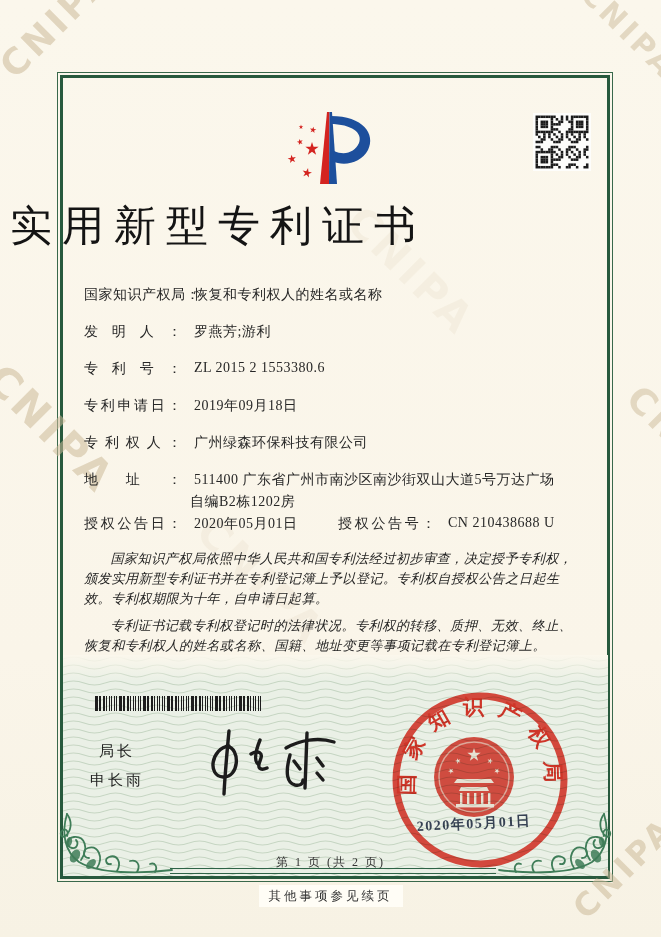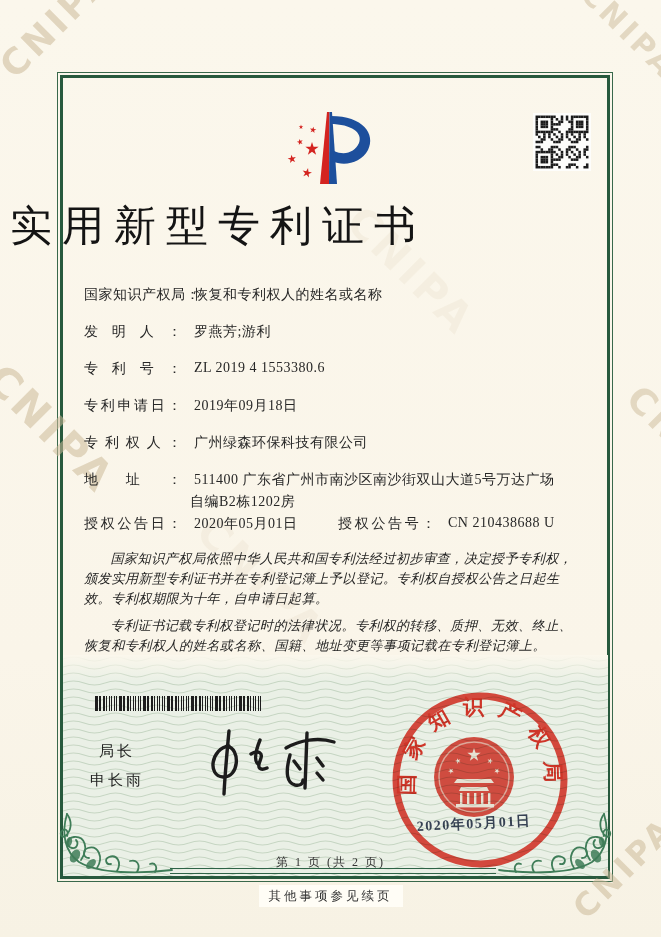--- a/index.html
+++ b/index.html
@@ -329,21 +329,21 @@
     <div class="frow r0">
       <span class="flabel">国家知识产权局：</span>
       <span class="fval">恢复和专利权人的姓名或名称</span>
     </div>
     <div class="frow r1">
       <span class="flabel">发明人：</span>
       <span class="fval">罗燕芳;游利</span>
     </div>
     <div class="frow r2">
       <span class="flabel">专利号：</span>
-      <span class="fval">ZL 2019 4 1553380.6</span>
+      <span class="fval">ZL 2015 2 1553380.6</span>
     </div>
     <div class="frow r3">
       <span class="flabel">专利申请日：</span>
       <span class="fval">2019年09月18日</span>
     </div>
     <div class="frow r4">
       <span class="flabel">专利权人：</span>
       <span class="fval">广州绿森环保科技有限公司</span>
     </div>
     <div class="frow r5">

